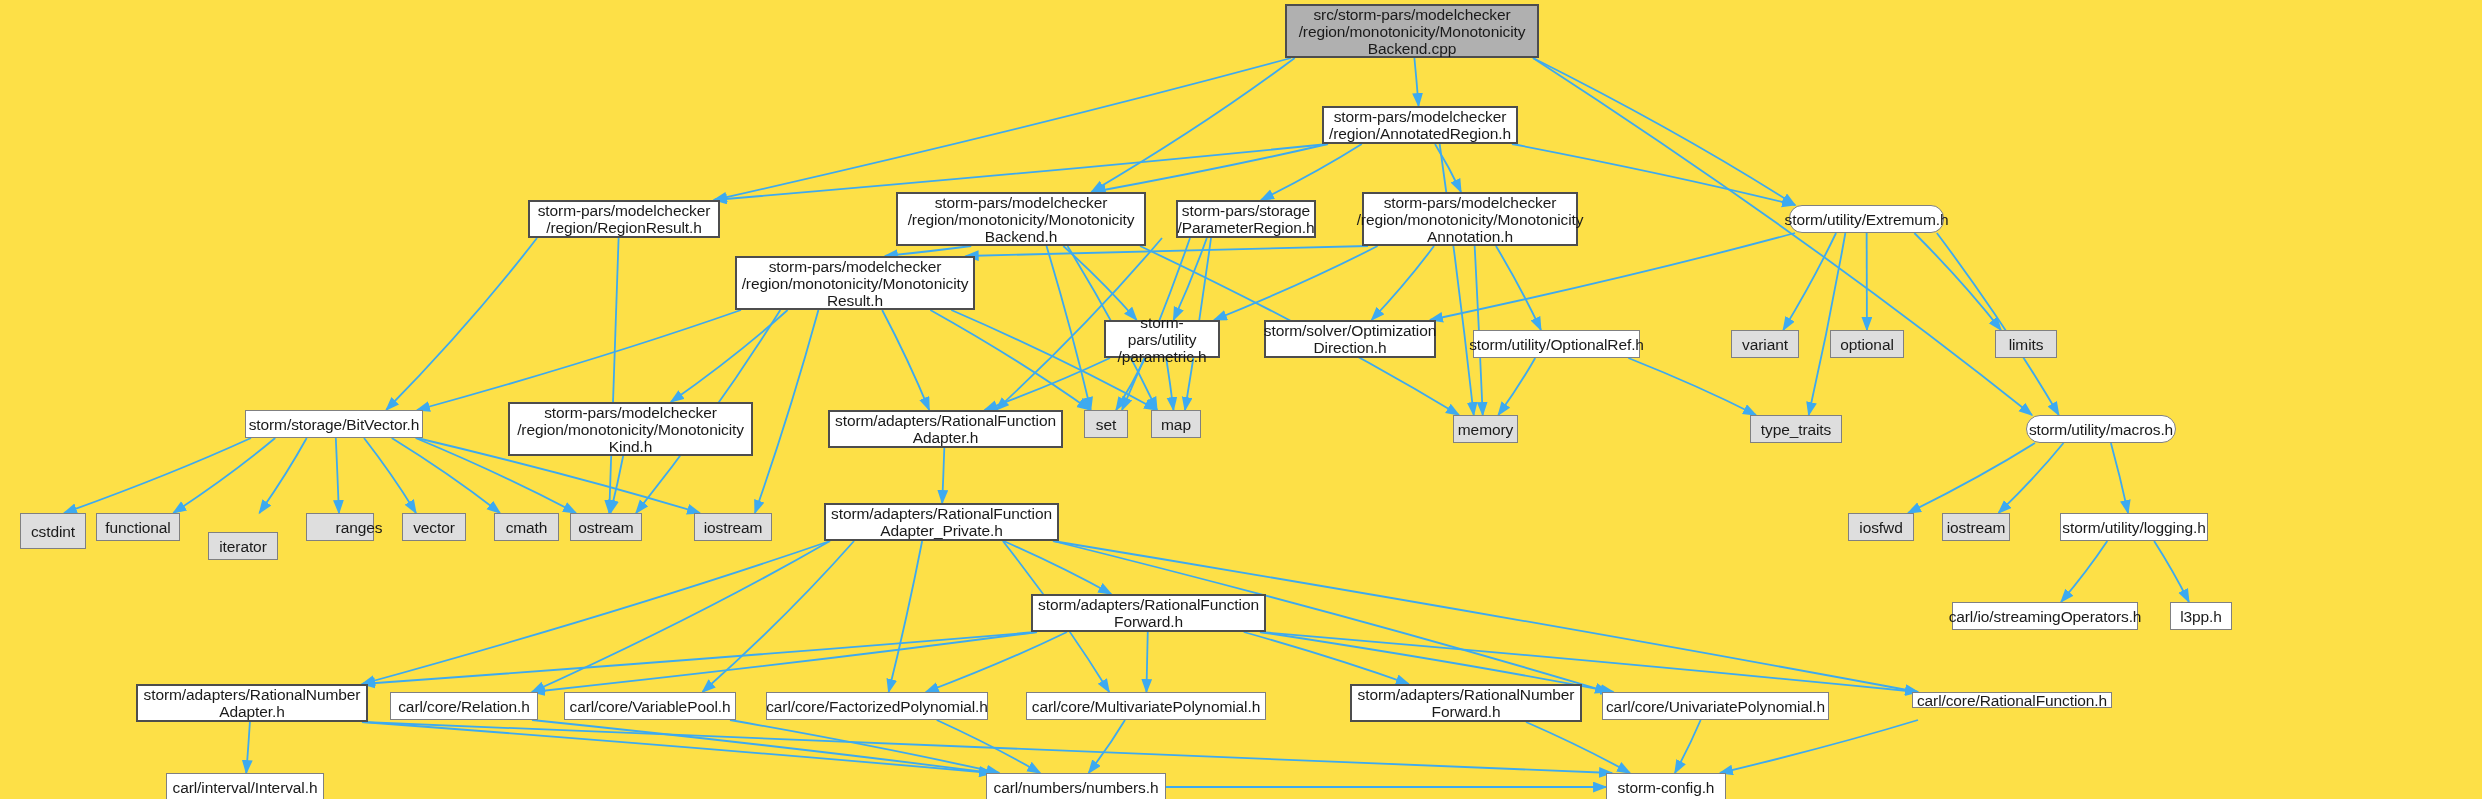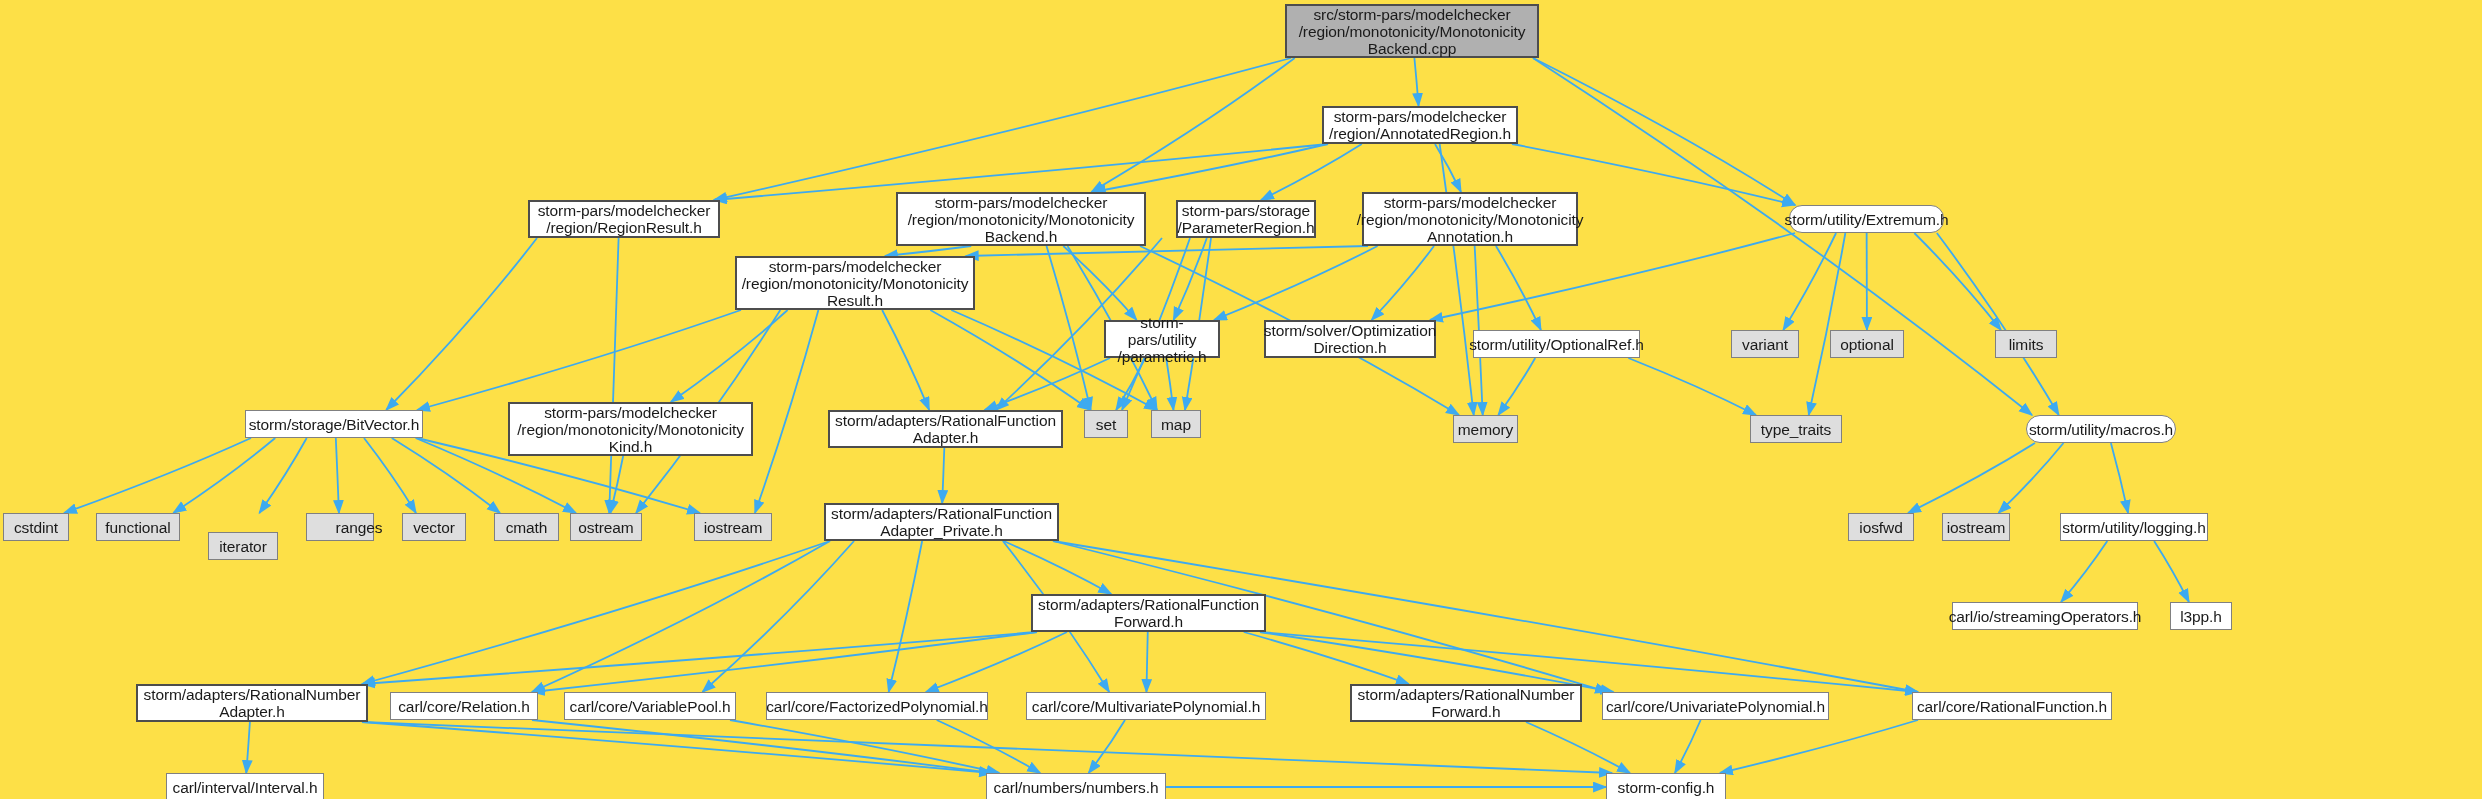--- a/index.html
+++ b/index.html
@@ -183,21 +183,21 @@
       <div class="node  thick" style="left: 508px; top: 402px; width: 245px; height: 54px;">storm-pars/modelchecker
 /region/monotonicity/Monotonicity
 Kind.h</div>
       <div class="node  thick" style="left: 828px; top: 410px; width: 235px; height: 38px;">storm/adapters/RationalFunction
 Adapter.h</div>
       <div class="node sys" style="left: 1084px; top: 410px; width: 44px; height: 28px;">set</div>
       <div class="node sys" style="left: 1151px; top: 410px; width: 50px; height: 28px;">map</div>
       <div class="node sys" style="left: 1453px; top: 415px; width: 65px; height: 28px;">memory</div>
       <div class="node sys" style="left: 1750px; top: 415px; width: 92px; height: 28px;">type_traits</div>
       <div class="node " style="left: 2026px; top: 415px; width: 150px; height: 28px; border-radius: 14px;">storm/utility/macros.h</div>
-      <div class="node sys" style="left: 3px; top: 513px; width: 66px; height: 28px; text-align: center;">cstdint</div>
+      <div class="node sys" style="left: 20px; top: 513px; width: 66px; height: 36px; text-align: center;">cstdint</div>
       <div class="node sys" style="left: 96px; top: 513px; width: 84px; height: 28px;">functional</div>
       <div class="node sys" style="left: 208px; top: 488px; width: 70px; height: 28px; margin-top: 44px;">iterator</div>
       <div class="node sys" style="left: 306px; top: 513px; width: 68px; height: 28px; padding-left: 42px;">ranges</div>
       <div class="node sys" style="left: 402px; top: 513px; width: 64px; height: 28px;">vector</div>
       <div class="node sys" style="left: 494px; top: 513px; width: 65px; height: 28px;">cmath</div>
       <div class="node sys" style="left: 570px; top: 513px; width: 72px; height: 28px;">ostream</div>
       <div class="node sys" style="left: 694px; top: 513px; width: 78px; height: 28px;">iostream</div>
       <div class="node  thick" style="left: 824px; top: 503px; width: 235px; height: 38px;">storm/adapters/RationalFunction
 Adapter_Private.h</div>
       <div class="node sys" style="left: 1848px; top: 513px; width: 66px; height: 28px;">iosfwd</div>
@@ -209,18 +209,18 @@
       <div class="node " style="left: 2170px; top: 602px; width: 62px; height: 28px;">l3pp.h</div>
       <div class="node  thick" style="left: 136px; top: 684px; width: 232px; height: 38px;">storm/adapters/RationalNumber
 Adapter.h</div>
       <div class="node " style="left: 390px; top: 692px; width: 148px; height: 28px;">carl/core/Relation.h</div>
       <div class="node " style="left: 564px; top: 692px; width: 172px; height: 28px; text-align: right;">carl/core/VariablePool.h</div>
       <div class="node " style="left: 766px; top: 692px; width: 222px; height: 28px;">carl/core/FactorizedPolynomial.h</div>
       <div class="node " style="left: 1026px; top: 692px; width: 240px; height: 28px;">carl/core/MultivariatePolynomial.h</div>
       <div class="node  thick" style="left: 1350px; top: 684px; width: 232px; height: 38px;">storm/adapters/RationalNumber
 Forward.h</div>
       <div class="node " style="left: 1602px; top: 692px; width: 227px; height: 28px;">carl/core/UnivariatePolynomial.h</div>
-      <div class="node " style="left: 1912px; top: 692px; width: 200px; height: 28px;">carl/core/RationalFunction.h</div>
+      <div class="node " style="left: 1912px; top: 692px; width: 200px; height: 16px;">carl/core/RationalFunction.h</div>
       <div class="node " style="left: 166px; top: 773px; width: 158px; height: 28px;">carl/interval/Interval.h</div>
       <div class="node " style="left: 986px; top: 773px; width: 180px; height: 28px;">carl/numbers/numbers.h</div>
       <div class="node " style="left: 1606px; top: 773px; width: 120px; height: 28px;">storm-config.h</div>
     </div>
 </div>
 
 </body></html>

